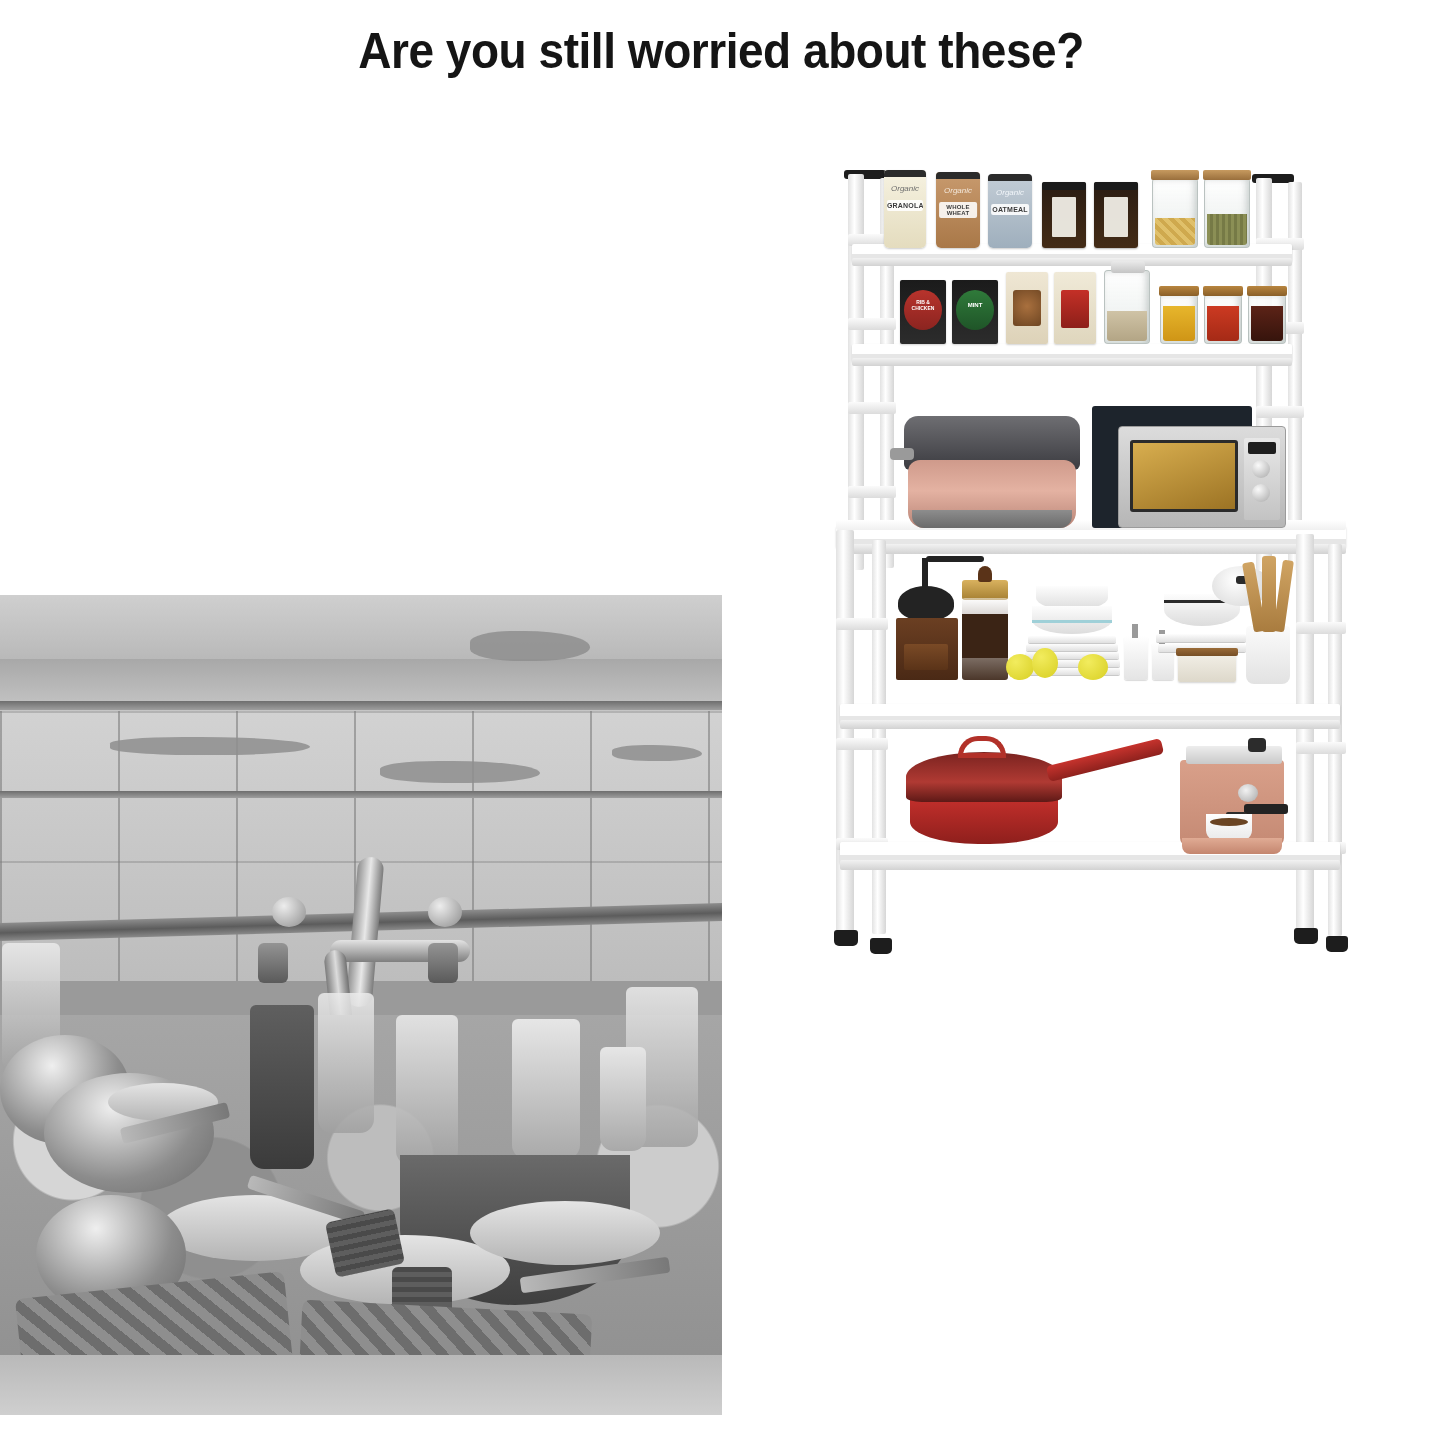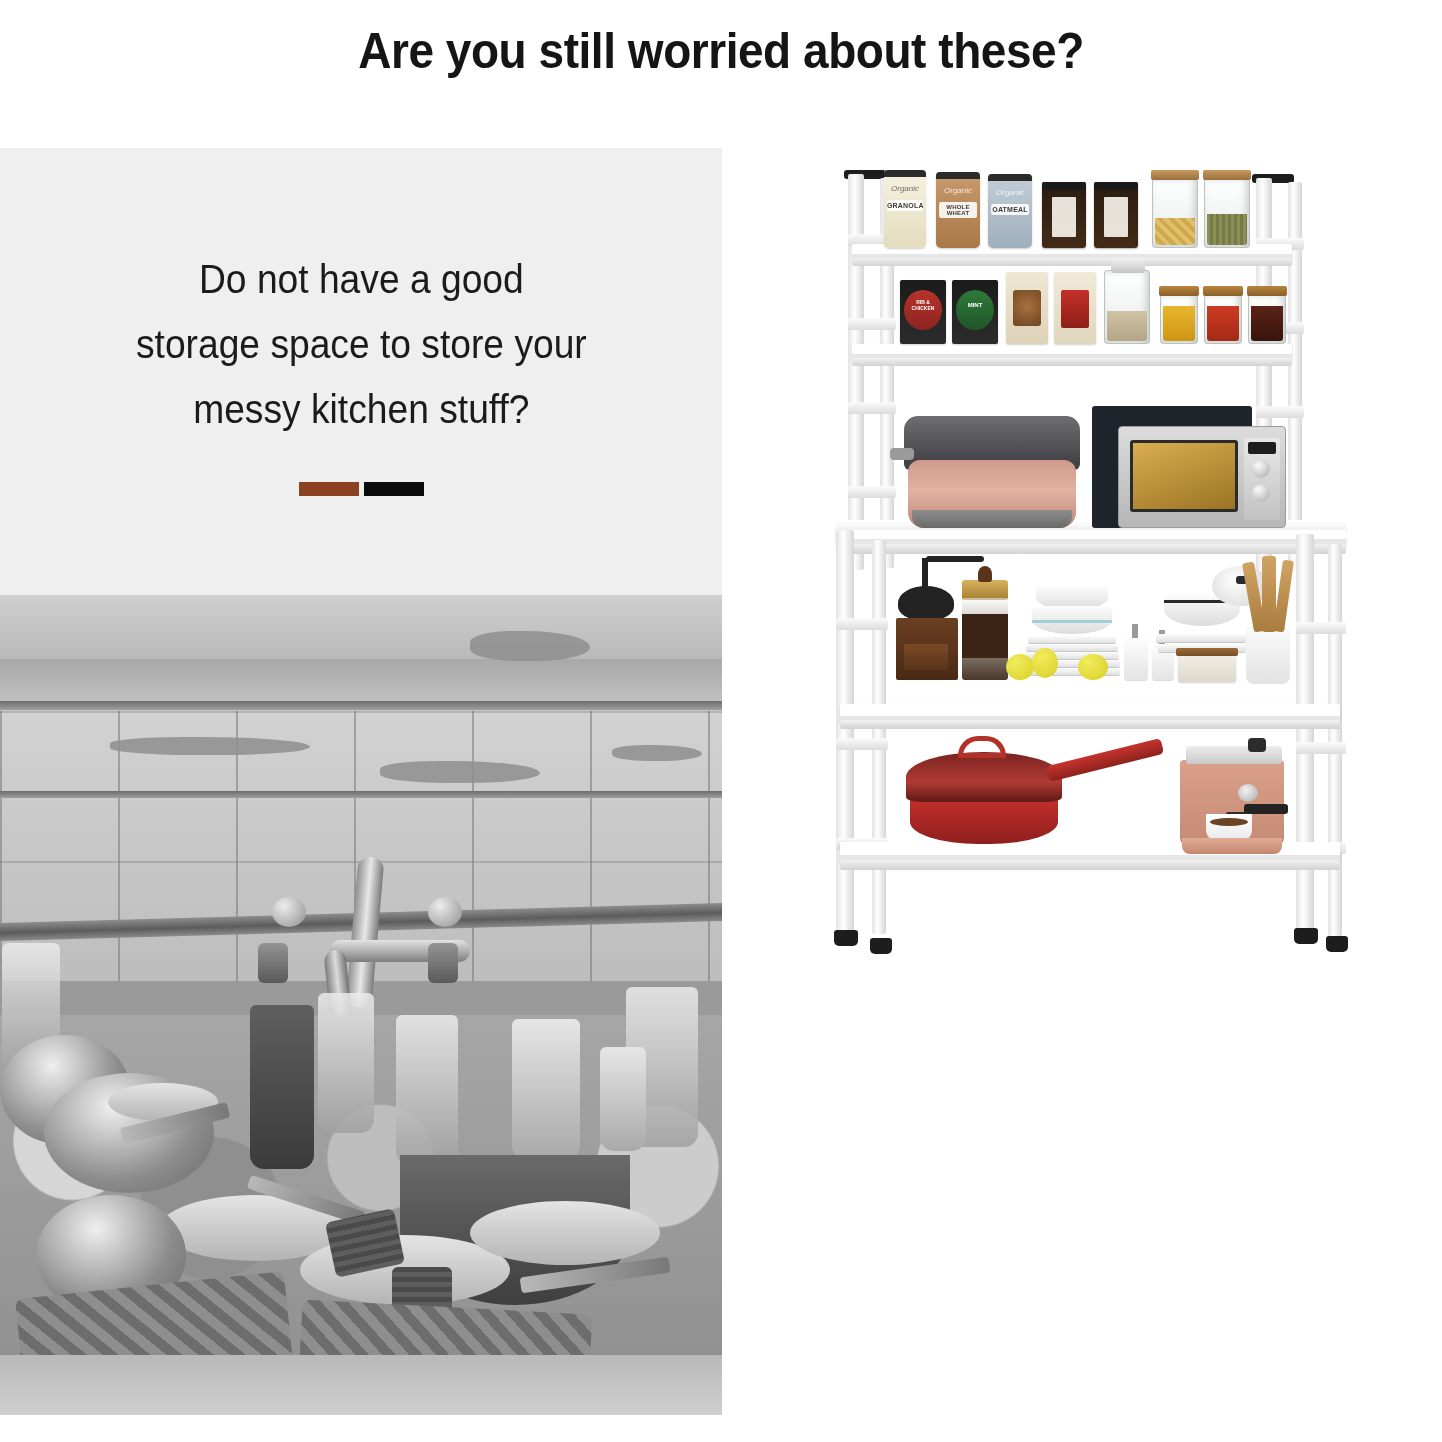--- a/index.html
+++ b/index.html
@@ -197,31 +197,20 @@
   .dispenser { position:absolute; border-radius:3px;
                background:linear-gradient(180deg,#ffffff,#e4e4e4); box-shadow:0 1px 1px rgba(0,0,0,.15); }
 </style>
 </head>
 <body>
 
 <div id="page">
 
   <div class="headline">Are you still worried about these?</div>
 
-  <div class="panel" id="panel-top-left">
-    <div class="panel-text">
-      <div>Do not have a good</div>
-      <div>storage space to store your</div>
-      <div>messy kitchen stuff?</div>
-    </div>
-    <div class="divider">
-      <span class="bar brown"></span>
-      <span class="bar black"></span>
-    </div>
-  </div>
 
   <div id="photo-messy-sink">
     <div class="ph wall-top"></div>
     <div class="ph wall-mid"></div>
     <div class="ph grout-line" style="top:106px;"></div>
     <div class="ph wall-tiles"></div>
     <div class="ph grout-line" style="top:196px; height:7px;"></div>
 
     <div class="ph peel" style="left:110px; top:142px; width:200px; height:18px;"></div>
     <div class="ph peel" style="left:380px; top:166px; width:160px; height:22px;"></div>

